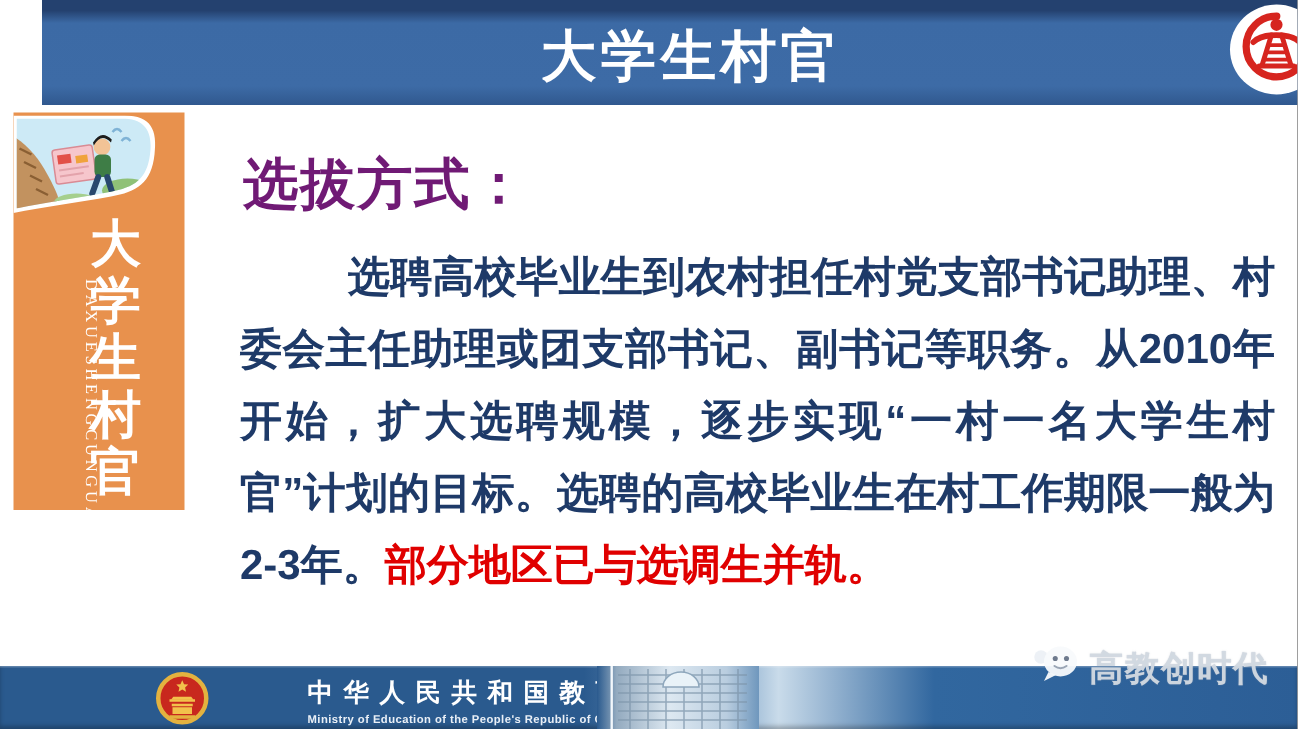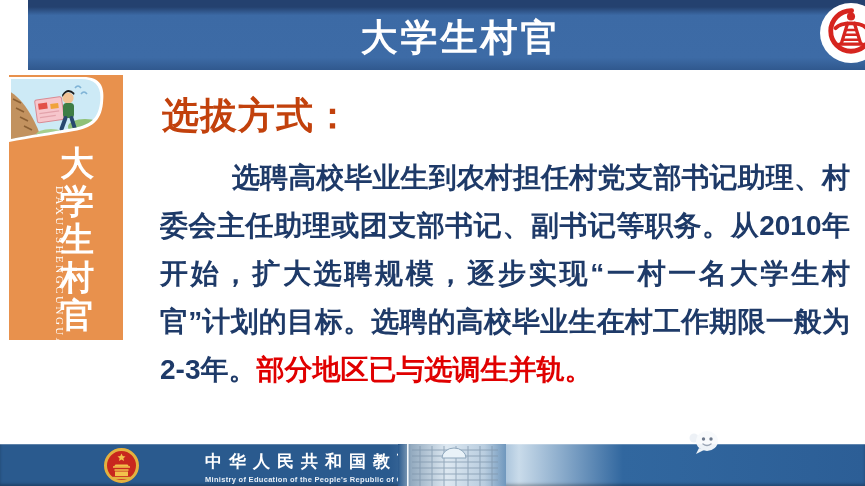--- a/index.html
+++ b/index.html
@@ -36,21 +36,21 @@
   }
   .pinyin{
     position:absolute; left:57px; top:111px; width:150px;
     transform:rotate(90deg); transform-origin:0 0;
     color:#ffffff; font-family:"Liberation Serif",serif;
     font-size:11px; letter-spacing:2.5px; white-space:nowrap;
   }
   
   .content{ position:absolute; left:160px; top:86px; width:696px; }
   .content h1{
-    margin:5px 0 13px 2px; font-size:37px; font-weight:700; color:#c2410c;
+    margin:12px 0 13px 2px; font-size:37px; font-weight:700; color:#701a75;
     letter-spacing:1px;
   }
   .content p{
     margin:0; width:690px; font-size:28px; line-height:48px;
     color:#1e3a68; font-weight:600; text-indent:72px; text-align:justify;
   }
   .content p .hl{ color:#e00000; }
   
   .watermark{
     position:absolute; left:688px; top:429px; height:32px; z-index:5;
@@ -149,20 +149,21 @@
         <circle cx="6" cy="10" r="4.5" fill="rgba(235,239,245,0.9)"></circle>
         <g>
           <ellipse cx="19" cy="13" rx="11" ry="10" fill="rgba(248,250,252,0.95)"></ellipse>
           <path d="M11,20 L8,26 L16,22 Z" fill="rgba(248,250,252,0.95)"></path>
           <circle cx="15.5" cy="11" r="1.7" fill="#6e7a8d"></circle>
           <circle cx="23" cy="11" r="1.7" fill="#6e7a8d"></circle>
           <path d="M15,16 q4,3 8,0" stroke="#9aa5b5" stroke-width="1.4" fill="none" stroke-linecap="round"></path>
         </g>
       </svg>
     </span>
+    <span class="wm-label">高教创时代</span>
   </div>
 
   <div class="footer">
     <span class="emblem">
       <svg width="37" height="37" viewBox="0 0 37 37">
         <circle cx="18.5" cy="18.5" r="17" fill="#c8281e"></circle>
         <circle cx="18.5" cy="18.5" r="16" fill="none" stroke="#e3b23f" stroke-width="3"></circle>
         <circle cx="18.5" cy="18.5" r="12.5" fill="#c8281e"></circle>
         <path d="M18.5,6.5 l1.2,2.6 2.8,0.3 -2.1,1.9 0.6,2.8 -2.5,-1.5 -2.5,1.5 0.6,-2.8 -2.1,-1.9 2.8,-0.3 Z" fill="#f2c14b"></path>
         <path d="M10,20 H27 M11.5,23 H25.5" stroke="#f2c14b" stroke-width="1.6"></path>

